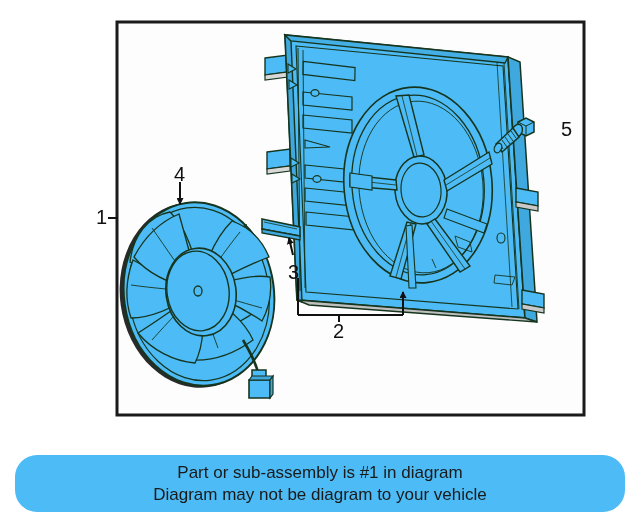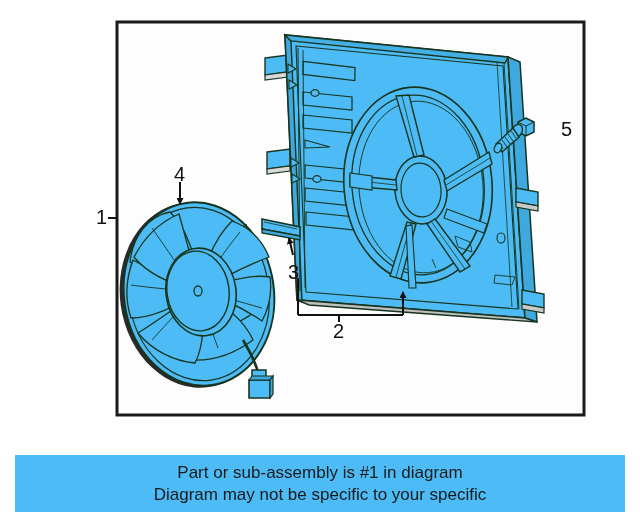--- a/index.html
+++ b/index.html
@@ -32,20 +32,21 @@
     left: 15px;
     top: 455px;
     width: 610px;
     height: 57px;
     background: #4DBBF5;
     display: flex;
     flex-direction: column;
     align-items: center;
     justify-content: center;
     box-sizing: border-box;
+    border-radius: 22px;
   }
   .caption-line {
     color: #1a1a1a;
     font-family: "Liberation Sans", sans-serif;
     font-size: 17px;
     line-height: 22px;
     letter-spacing: 0px;
     white-space: nowrap;
   }
   .callout-num {
@@ -241,16 +242,16 @@
   </svg>
 
   <div class="callout-num" style="left:96px; top:207px;">1</div>
   <div class="callout-num" style="left:333px; top:321px;">2</div>
   <div class="callout-num" style="left:288px; top:262px;">3</div>
   <div class="callout-num" style="left:174px; top:164px;">4</div>
   <div class="callout-num" style="left:561px; top:119px;">5</div>
 
   <div class="caption-bar">
     <div class="caption-line">Part or sub-assembly is #1 in diagram</div>
-    <div class="caption-line">Diagram may not be specific to your specific</div>
+    <div class="caption-line">Diagram may not be diagram to your vehicle</div>
   </div>
 
 </div>
 
 </body></html>

